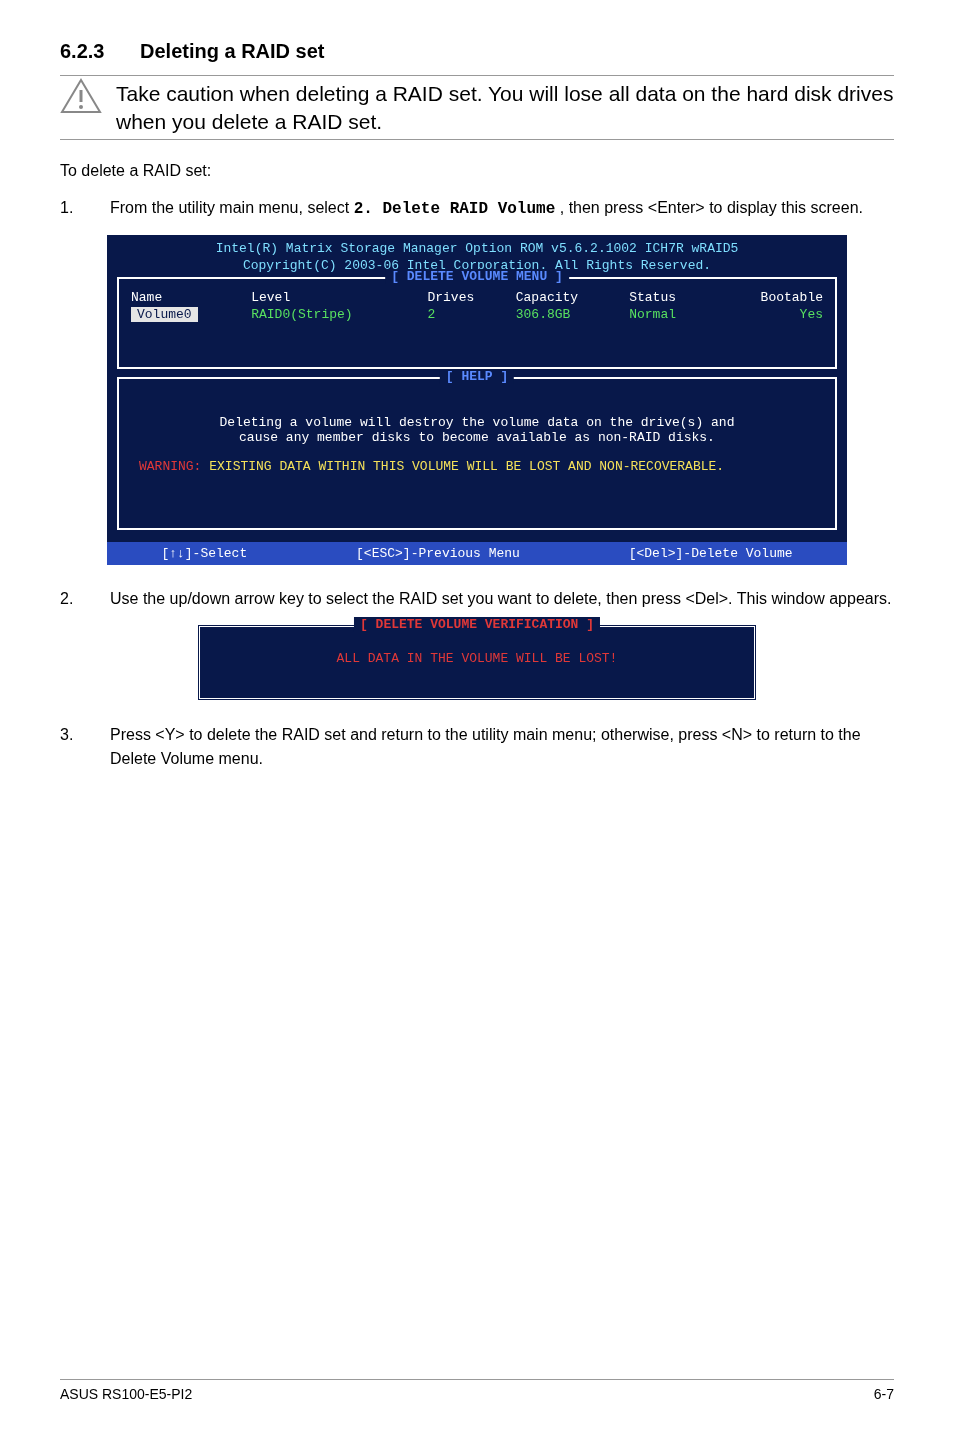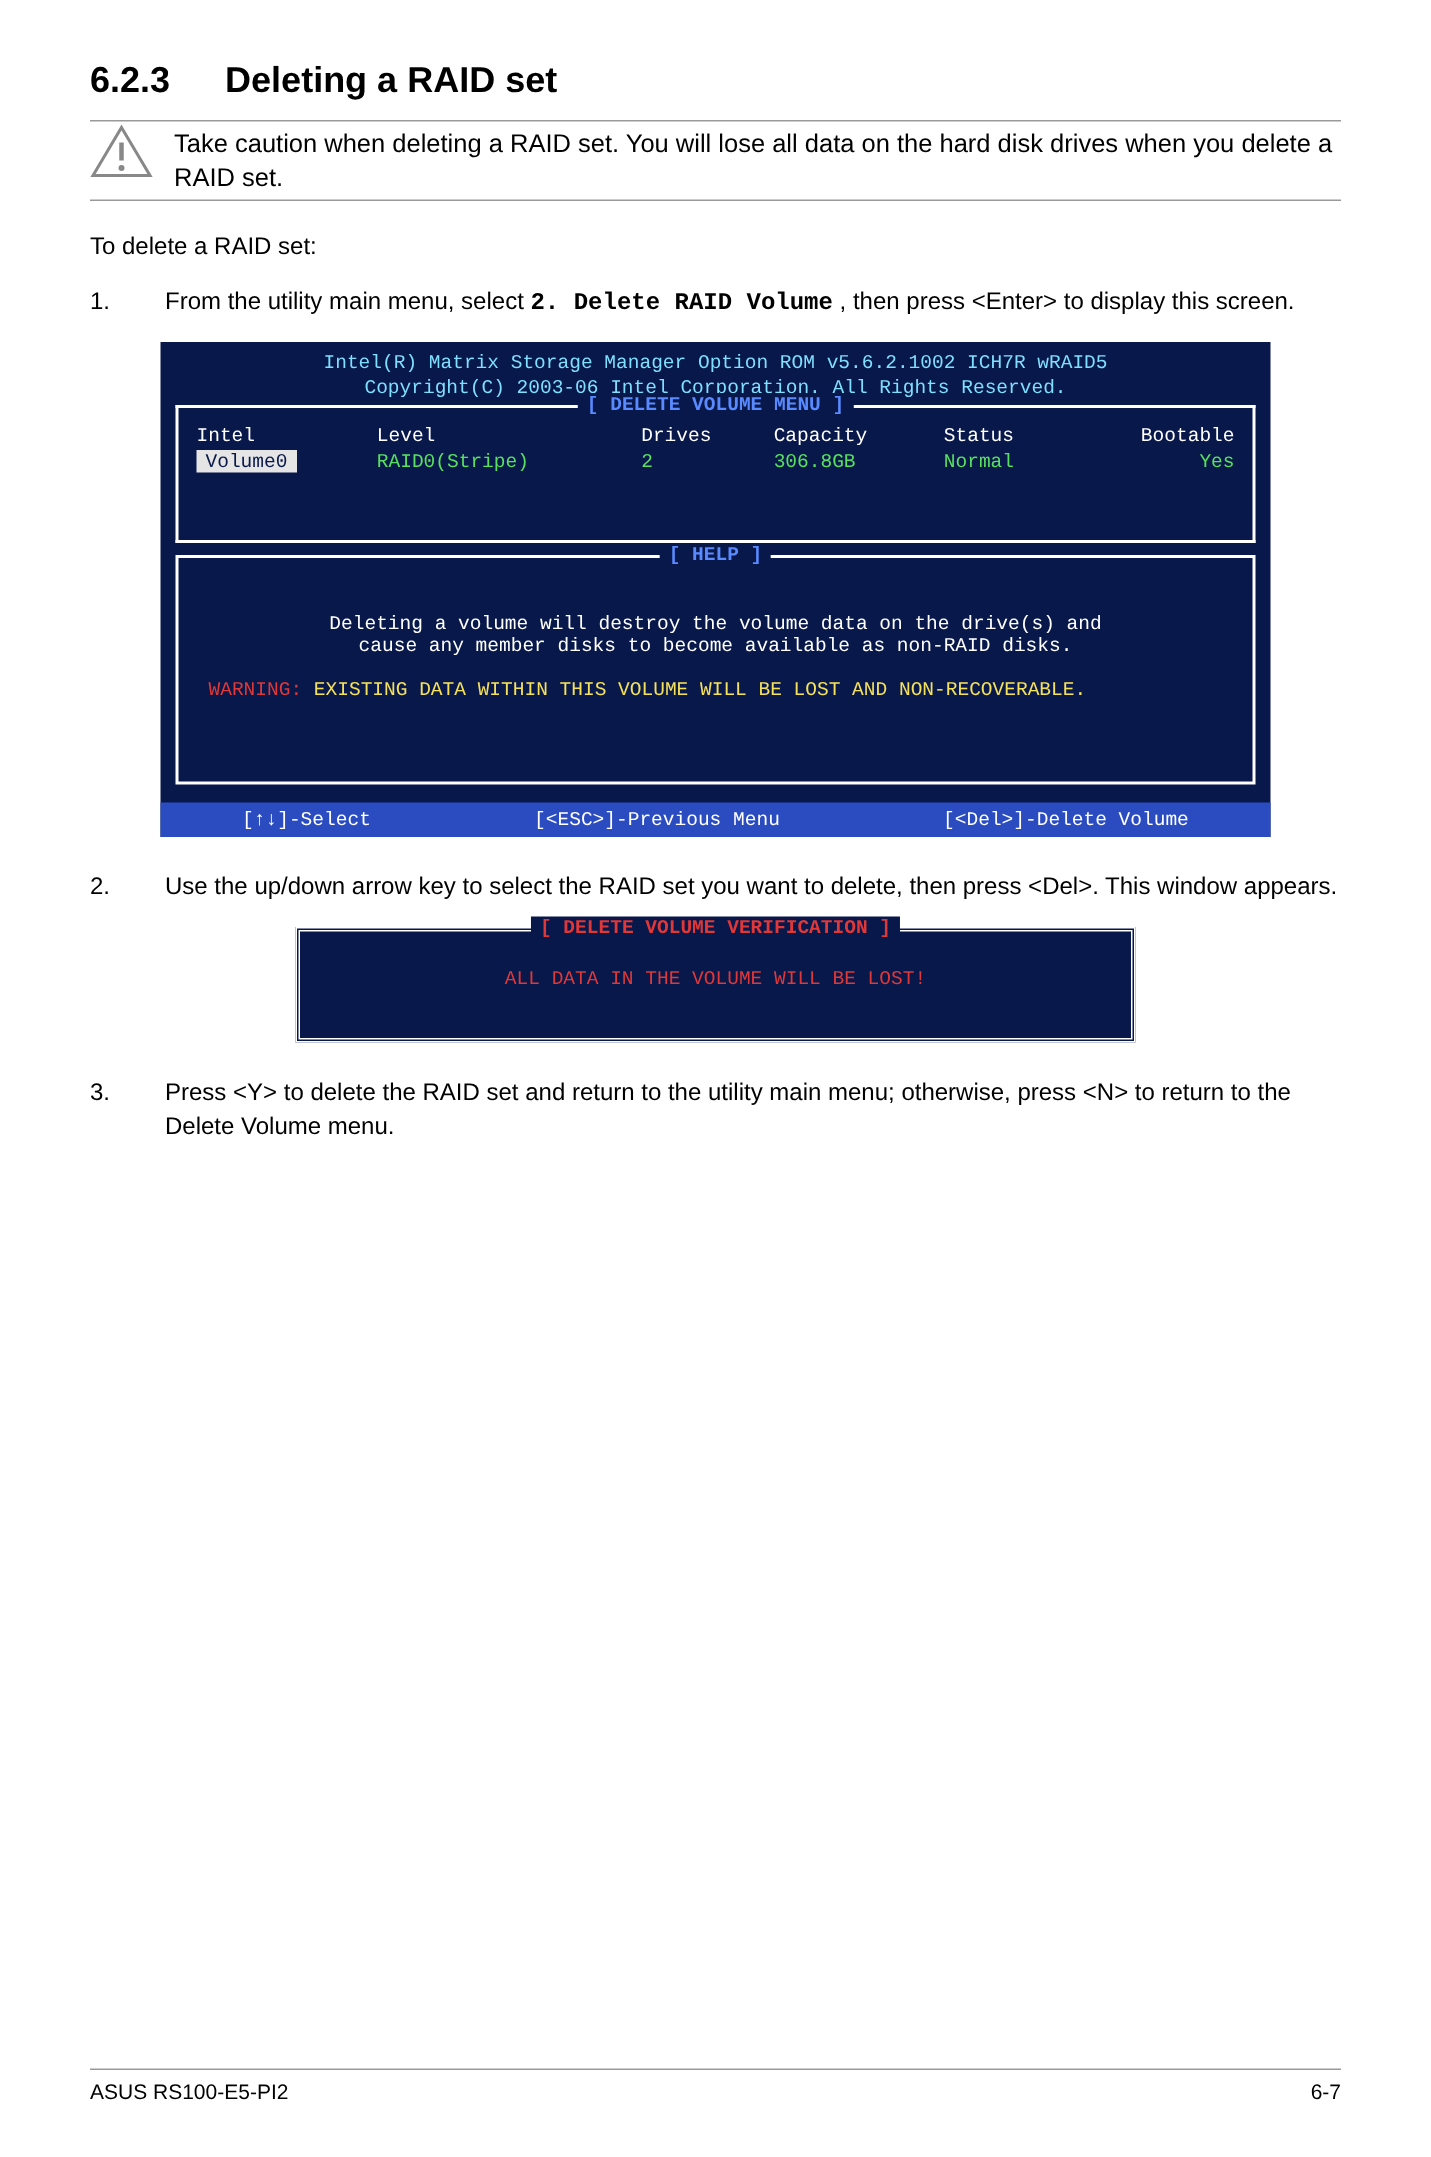--- a/index.html
+++ b/index.html
@@ -6,21 +6,21 @@
     body {
       width: 954px;
       height: 1438px;
       background: #ffffff;
       font-family: Arial, Helvetica, sans-serif;
       color: #000;
       padding: 40px 60px;
       position: relative;
     }
     .section-heading {
-      font-size: 24px;
+      font-size: 20px;
       font-weight: bold;
       margin-bottom: 12px;
     }
     .heading-number {
       margin-right: 30px;
     }
     .caution-row {
       display: flex;
       align-items: flex-start;
       gap: 14px;
@@ -28,21 +28,21 @@
       border-top: 1px solid #999;
       border-bottom: 1px solid #999;
       padding: 2px 0;
     }
     .caution-icon {
       width: 42px;
       height: 36px;
       flex-shrink: 0;
     }
     .caution-text {
-      font-size: 17px;
+      font-size: 21px;
       line-height: 1.35;
       padding-top: 2px;
     }
     .body-text {
       font-size: 16px;
       line-height: 1.4;
       margin-bottom: 14px;
     }
     .numbered-step {
       display: flex;
@@ -218,21 +218,21 @@
 
 <div class="bios-box">
   <div class="bios-title-row cyan">Intel(R) Matrix Storage Manager Option ROM v5.6.2.1002 ICH7R wRAID5</div>
   <div class="bios-title-row cyan">Copyright(C) 2003-06 Intel Corporation. All Rights Reserved.</div>
 
   <div class="bios-frame">
     <div class="section-label">[ DELETE VOLUME MENU ]</div>
     <table class="bios-table">
       <tbody>
           <tr>
-        <th>Intel</th>
+        <th>Name</th>
         <th>Level</th>
         <th>Drives</th>
         <th>Capacity</th>
         <th>Status</th>
         <th style="text-align:right">Bootable</th>
       </tr>
       <tr>
         <td><span class="highlight-cell">Volume0</span></td>
         <td class="green">RAID0(Stripe)</td>
         <td class="green">2</td>

